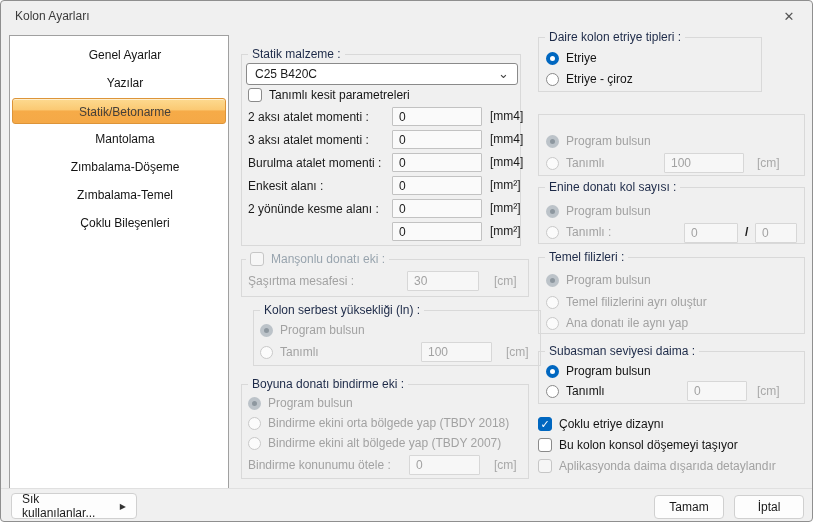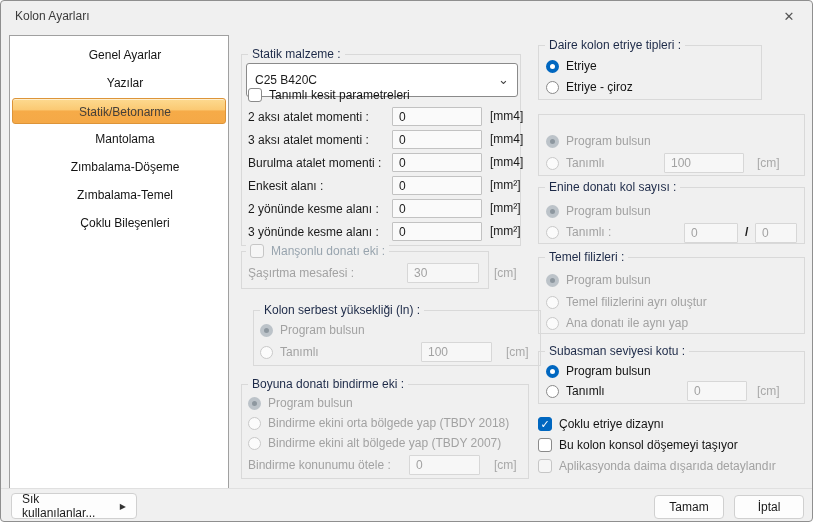--- a/index.html
+++ b/index.html
@@ -21,21 +21,21 @@
   .gtitle{position:absolute;left:6px;top:-8px;background:#f0f0f0;padding:0 4px;color:#1d2a48;white-space:nowrap;}
   .gtitle.dis{color:#98a4ae;}
   .lbl{white-space:nowrap;}
   .lbl.dis{color:#a2a2a2;}
   .unit{white-space:nowrap;color:#1a1a1a;}
   .unit.dis{color:#a8a8a8;}
   .fld{background:#fafafa;border:1px solid #c2c2c2;box-sizing:border-box;display:flex;
        align-items:center;padding:0 6px;border-radius:1px;}
   .fld.dis{color:#a2a2a2;border-color:#d7d7d7;background:#f7f7f7;}
   .combo{background:#fff;border:1px solid #8a8a8a;border-radius:3px;box-sizing:border-box;
-         display:flex;align-items:center;padding:16px 8px;cursor:pointer;}
+         display:flex;align-items:center;padding:4px 8px;cursor:pointer;}
   .combo .chev{margin-left:auto;color:#444;font-size:13px;line-height:10px;}
   .rdrow,.cbrow{display:flex;align-items:center;gap:7px;cursor:pointer;white-space:nowrap;}
   .rd{width:13px;height:13px;border-radius:50%;box-sizing:border-box;flex:0 0 auto;}
   .rd.on{border:4px solid #0067c0;background:#fff;}
   .rd.off{border:1px solid #8a8a8a;background:#fff;}
   .rd.on-dis{border:4px solid #bcc3c9;background:#8d979f;}
   .rd.off-dis{border:1px solid #c9c9c9;background:#fbfbfb;}
   .cb{width:14px;height:14px;border-radius:3px;box-sizing:border-box;flex:0 0 auto;
       display:flex;align-items:center;justify-content:center;font-size:11px;}
   .cb.off{border:1px solid #8a8a8a;background:#fff;}
@@ -94,26 +94,25 @@
     <div class="unit abs" style="left:248px;top:100px">[mm4]</div>
 
     <div class="lbl abs" style="left:6px;top:124px">Enkesit alanı :</div>
     <div class="fld abs" style="left:150px;top:121px;width:90px;height:19px">0</div>
     <div class="unit abs" style="left:248px;top:123px">[mm²]</div>
 
     <div class="lbl abs" style="left:6px;top:147px">2 yönünde kesme alanı :</div>
     <div class="fld abs" style="left:150px;top:144px;width:90px;height:19px">0</div>
     <div class="unit abs" style="left:248px;top:146px">[mm²]</div>
 
-    <div class="lbl abs" style="left:6px;top:170px">3 yönünde kesme alanı :</div>
     <div class="fld abs" style="left:150px;top:167px;width:90px;height:19px">0</div>
     <div class="unit abs" style="left:248px;top:169px">[mm²]</div>
   </div>
 
-  <div class="grp" style="left:240px;top:250px;width:248px;height:38px">
+  <div class="grp" style="left:240px;top:258px;width:288px;height:38px">
     <div class="cbrow abs" style="left:4px;top:-8px;background:#f0f0f0;padding:0 4px">
       <span class="cb off-dis"></span>
       <span class="gtitle dis" style="position:static;padding:0">Manşonlu donatı eki :</span>
     </div>
     <div class="lbl dis abs" style="left:6px;top:14px">Şaşırtma mesafesi :</div>
     <div class="fld dis abs" style="left:165px;top:11px;width:72px;height:20px">30</div>
     <div class="unit dis abs" style="left:252px;top:14px">[cm]</div>
   </div>
 
   <div class="grp" style="left:252px;top:309px;width:288px;height:56px">
@@ -142,21 +141,21 @@
     </div>
     <div class="rdrow abs" style="left:6px;top:51px">
       <span class="rd off-dis"></span>
       <span class="rtxt dis">Bindirme ekini alt bölgede yap (TBDY 2007)</span>
     </div>
     <div class="lbl dis abs" style="left:6px;top:73px">Bindirme konunumu ötele :</div>
     <div class="fld dis abs" style="left:167px;top:70px;width:71px;height:20px">0</div>
     <div class="unit dis abs" style="left:252px;top:73px">[cm]</div>
   </div>
 
-  <div class="grp" style="left:537px;top:44px;width:224px;height:55px">
+  <div class="grp" style="left:537px;top:36px;width:224px;height:55px">
     <span class="gtitle">Daire kolon etriye tipleri :</span>
     <div class="rdrow abs" style="left:7px;top:13px">
       <span class="rd on"></span>
       <span class="rtxt">Etriye</span>
     </div>
     <div class="rdrow abs" style="left:7px;top:34px">
       <span class="rd off"></span>
       <span class="rtxt">Etriye - çiroz</span>
     </div>
   </div>
@@ -199,21 +198,21 @@
       <span class="rd off-dis"></span>
       <span class="rtxt dis">Temel filizlerini ayrı oluştur</span>
     </div>
     <div class="rdrow abs" style="left:7px;top:58px">
       <span class="rd off-dis"></span>
       <span class="rtxt dis">Ana donatı ile aynı yap</span>
     </div>
   </div>
 
   <div class="grp" style="left:537px;top:350px;width:267px;height:53px">
-    <span class="gtitle">Subasman seviyesi kotu :</span>
+    <span class="gtitle">Subasman seviyesi daima :</span>
     <div class="rdrow abs" style="left:7px;top:12px">
       <span class="rd on"></span>
       <span class="rtxt">Program bulsun</span>
     </div>
     <div class="rdrow abs" style="left:7px;top:32px">
       <span class="rd off"></span>
       <span class="rtxt">Tanımlı</span>
     </div>
     <div class="fld dis abs" style="left:148px;top:29px;width:60px;height:20px">0</div>
     <div class="unit dis abs" style="left:218px;top:32px">[cm]</div>

